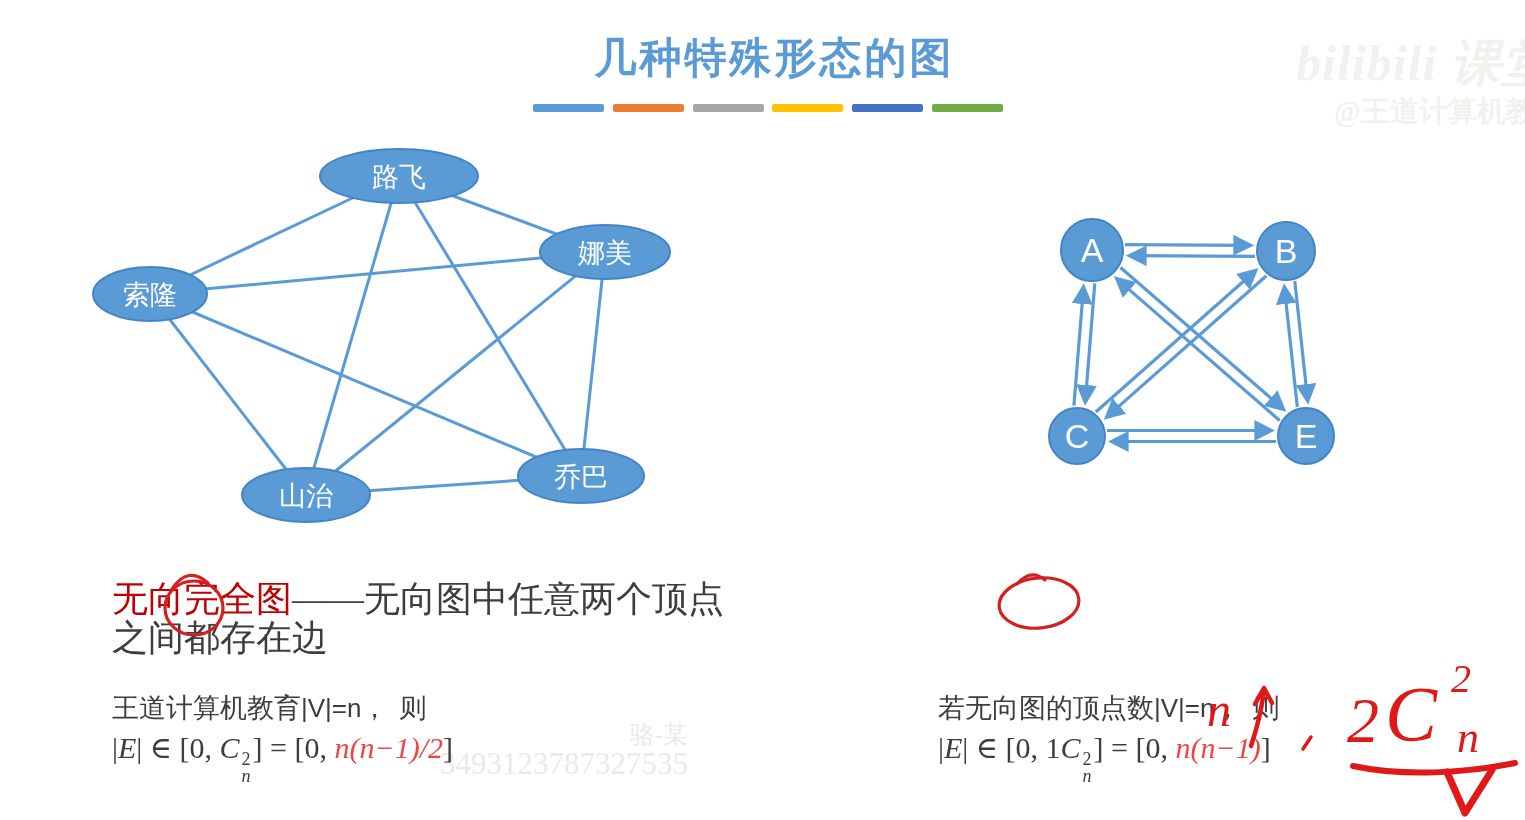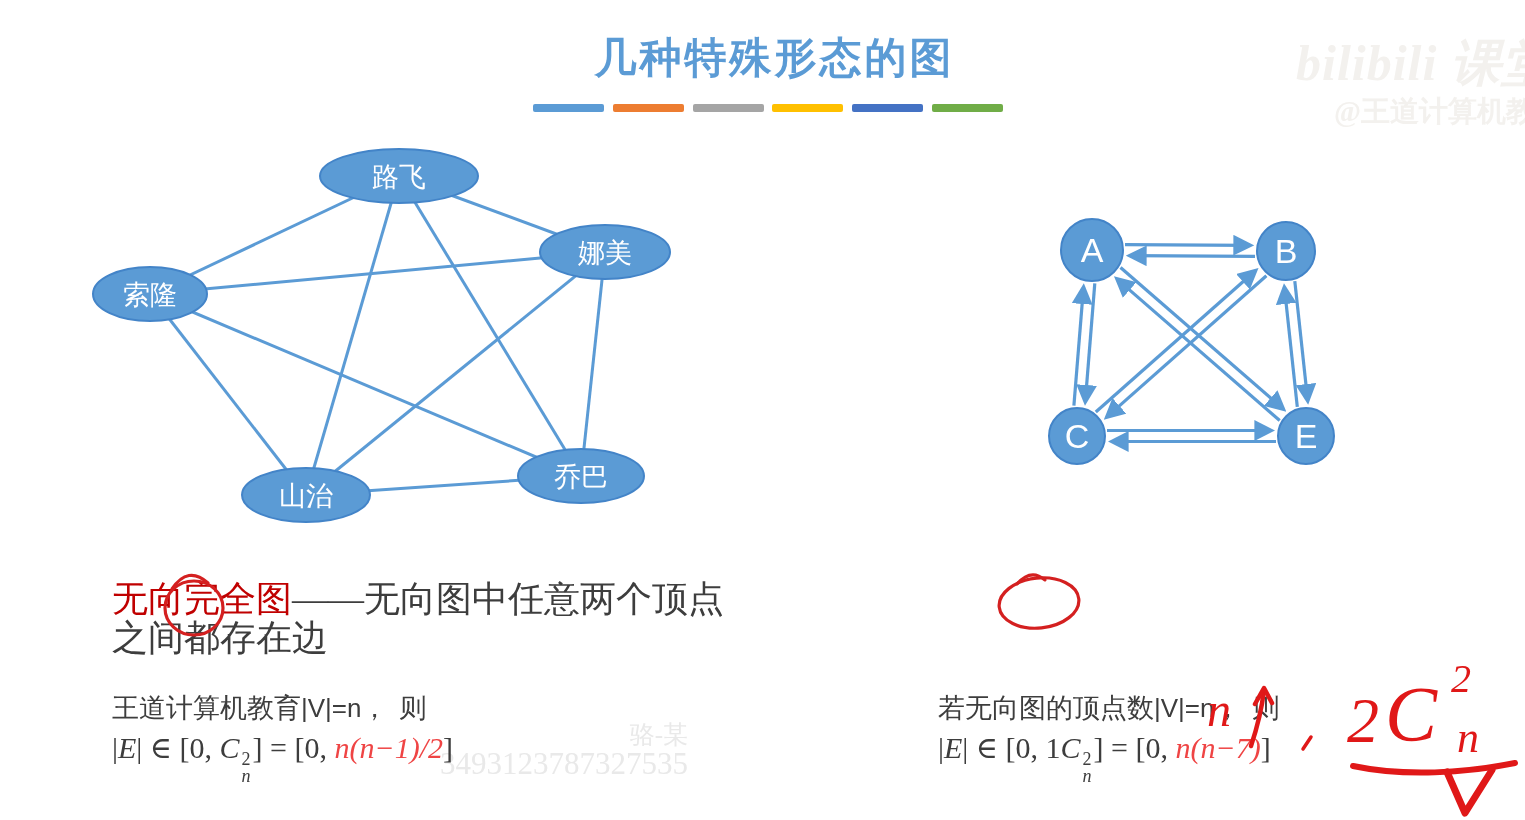--- a/index.html
+++ b/index.html
@@ -118,21 +118,21 @@
           <span class="sub">n</span>
         </span><span>] = [0, </span><span class="fred">n(n−1)/2</span><span>]</span></span>
   </div>
 
 
   <div class="abs cond" style="left:938px;top:688px">
     <span>若无向图的顶点数</span><span class="sans">|V|=n，</span><span class="ml12">则</span><br>
     <span class="formula"><span>|</span><span class="fvar">E</span><span>| ∈ [0, 1</span><span class="fvar">C</span><span class="supsub">
           <span>2</span>
           <span class="sub">n</span>
-        </span><span>] = [0, </span><span class="fred">n(n−7)</span><span>]</span></span>
+        </span><span>] = [0, </span><span class="fred">n(n−1)</span><span>]</span></span>
   </div>
 
   <svg class="abs" style="left:158px;top:563px" width="74" height="78">
     <ellipse cx="36" cy="45" rx="29" ry="27" fill="none" stroke="#d42020" stroke-width="3.2" stroke-linecap="round"></ellipse>
     <path d="M 14 26 Q 30 2 50 20" fill="none" stroke="#d42020" stroke-width="3.2" stroke-linecap="round"></path>
   </svg>
 
   <svg class="abs" style="left:993px;top:566px" width="92" height="70">
     <ellipse cx="46" cy="37" rx="40" ry="25" fill="none" stroke="#d42020" stroke-width="3.2" stroke-linecap="round" transform="rotate(-6 46 37)"></ellipse>
     <path d="M 24 18 Q 38 2 52 14" fill="none" stroke="#d42020" stroke-width="3" stroke-linecap="round"></path>

